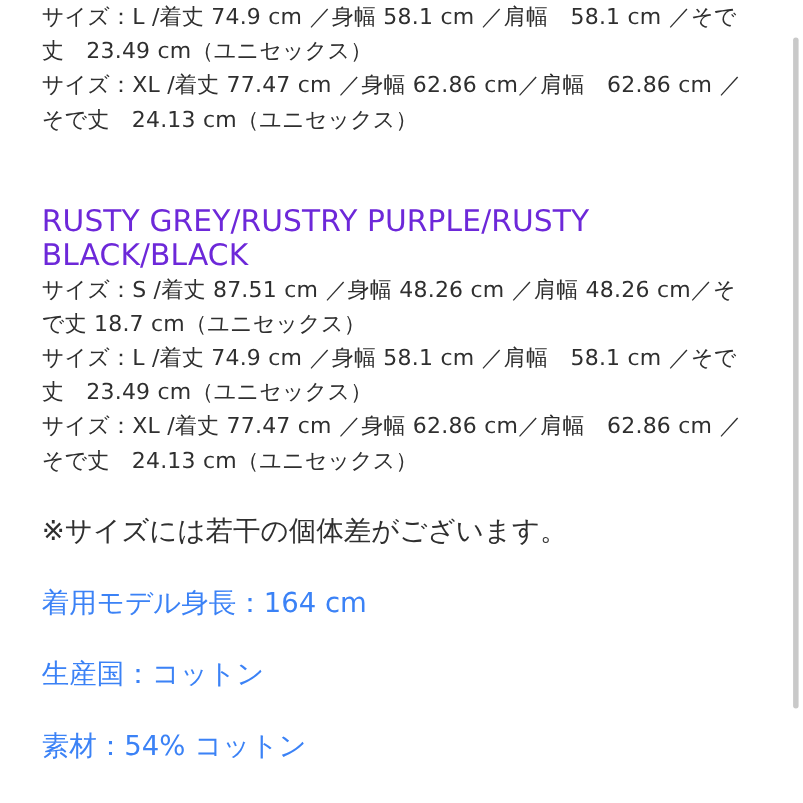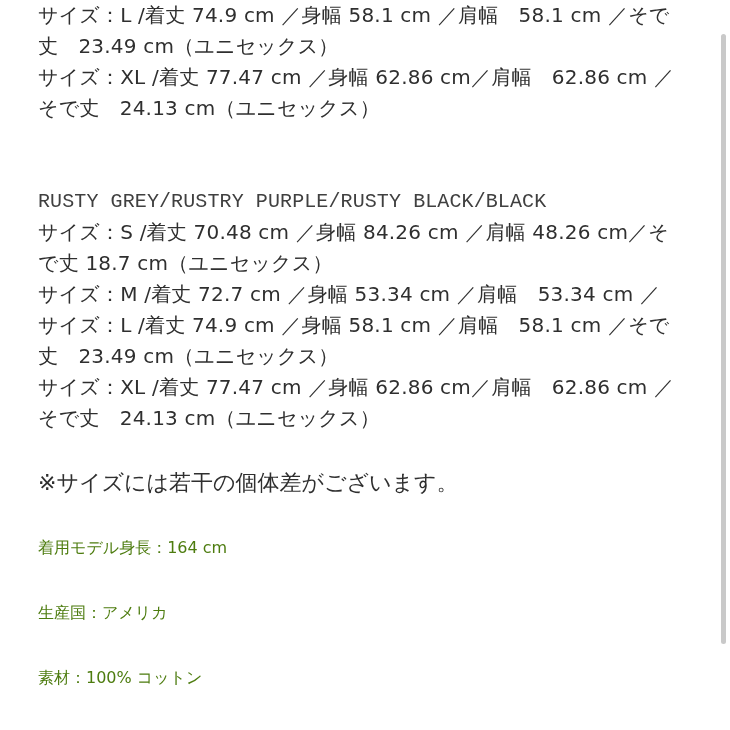--- a/index.html
+++ b/index.html
@@ -37,35 +37,34 @@
     margin: 0;
     white-space: pre-wrap;
     word-break: break-word;
   }
   .block {
     margin: 0 0 0 0;
   }
   .spacer-lg { height: 62px; }
   .spacer-md { height: 34px; }
   .heading {
-    font-size: 20px;
+    font-size: 27px;
     line-height: 31px;
-    color: #404040;
+    color: #6d28d9;
     letter-spacing: 0.1px;
-    font-family: Liberation Mono, monospace;
   }
   .note {
-    font-size: 22px;
+    font-size: 25px;
     line-height: 30px;
     color: #2f2f2f;
   }
   .kv {
-    font-size: 16px;
+    font-size: 25px;
     line-height: 31px;
-    color: #4d7c0f;
+    color: #3b82f6;
   }
   .scrollbar-track {
     position: absolute;
     top: 0;
     right: 4px;
     width: 6px;
     height: 730px;
     background: transparent;
   }
   .scrollbar-thumb {
@@ -90,44 +89,43 @@
       <div class="para">丈　23.49 cm（ユニセックス）</div>
       <div class="para">サイズ：XL /着丈 77.47 cm ／身幅 62.86 cm／肩幅　62.86 cm ／</div>
       <div class="para">そで丈　24.13 cm（ユニセックス）</div>
     </div>
 
     <div class="spacer-lg"></div>
 
     <div class="heading">RUSTY GREY/RUSTRY PURPLE/RUSTY BLACK/BLACK</div>
 
     <div class="block">
-      <div class="para">サイズ：S /着丈 70.48 cm ／身幅 84.26 cm ／肩幅 48.26 cm／そ</div>
+      <div class="para">サイズ：S /着丈 87.51 cm ／身幅 48.26 cm ／肩幅 48.26 cm／そ</div>
       <div class="para">で丈 18.7 cm（ユニセックス）</div>
-      <div class="para">サイズ：M /着丈 72.7 cm ／身幅 53.34 cm ／肩幅　53.34 cm ／</div>
       <div class="para">サイズ：L /着丈 74.9 cm ／身幅 58.1 cm ／肩幅　58.1 cm ／そで</div>
       <div class="para">丈　23.49 cm（ユニセックス）</div>
       <div class="para">サイズ：XL /着丈 77.47 cm ／身幅 62.86 cm／肩幅　62.86 cm ／</div>
       <div class="para">そで丈　24.13 cm（ユニセックス）</div>
     </div>
 
     <div class="spacer-md"></div>
 
     <div class="note">※サイズには若干の個体差がございます。</div>
 
     <div class="spacer-md"></div>
 
     <div class="kv">着用モデル身長：164 cm</div>
 
     <div class="spacer-md"></div>
 
-    <div class="kv">生産国：アメリカ</div>
+    <div class="kv">生産国：コットン</div>
 
     <div class="spacer-md"></div>
 
-    <div class="kv">素材：100% コットン</div>
+    <div class="kv">素材：54% コットン</div>
 
     <div class="spacer-md"></div>
 
   </div>
 
   <div class="scrollbar-track"></div>
   <div class="scrollbar-thumb"></div>
 
 </div>
 

